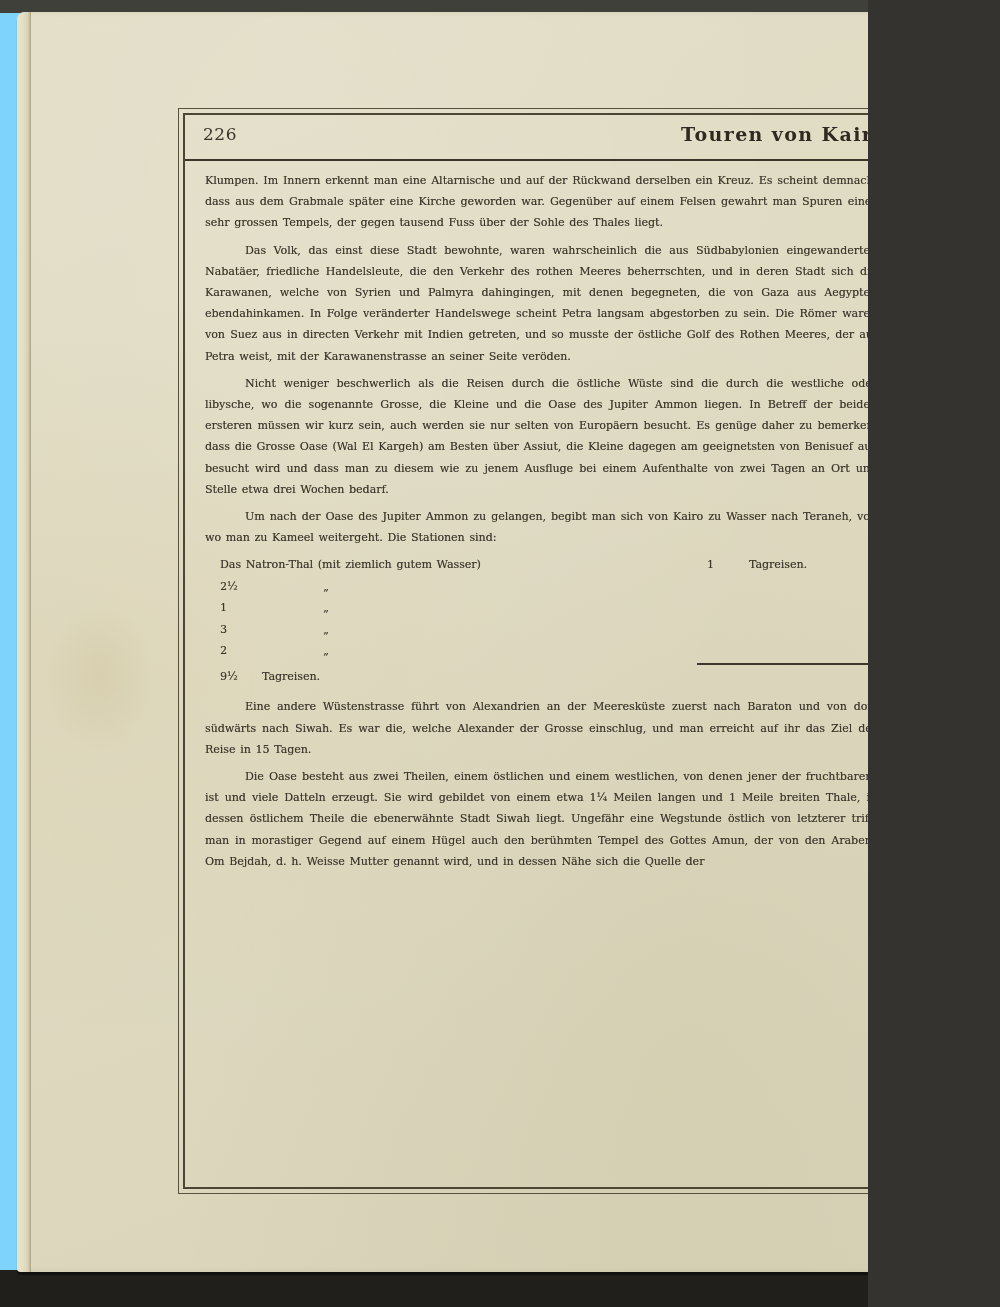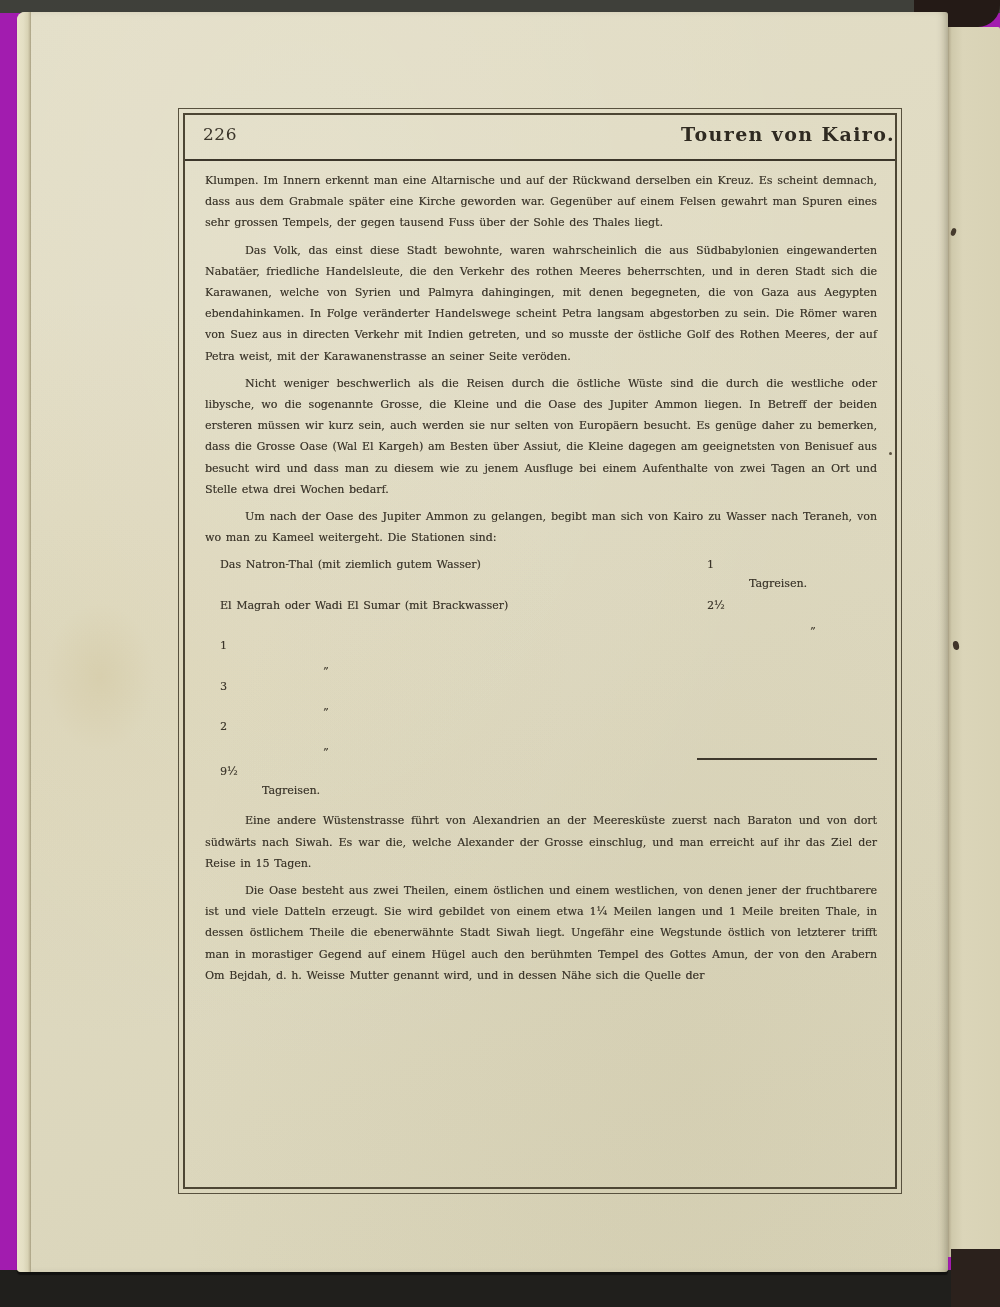--- a/index.html
+++ b/index.html
@@ -2,22 +2,22 @@
 <html><head>
 <meta charset="utf-8">
 <style>
   html, body { margin:0; padding:0; }
   body {
     width:1000px; height:1307px;
     font-family:"DejaVu Serif", serif;
     background:#343330;
   }
   .scan {
-    position:relative; width:1000px; height:1307px;
-    background:#a21caf; overflow:hidden;
+    position:relative; width:868px; height:1307px;
+    background:#7dd3fc; overflow:hidden;
   }
   .strip-top {
     position:absolute; left:0; top:0; width:100%; height:13px;
     background:#3f403a;
   }
   .strip-bottom {
     position:absolute; left:0; top:1270px; width:100%; height:37px;
     background:#201f1c;
   }
   .next-page {
@@ -71,21 +71,21 @@
     text-align:justify; word-spacing:1.2px;
     text-shadow:0.2px 0 0 rgba(60,54,43,0.55);
   }
   p.para { margin:0 0 6px 0; }
   p.indent { text-indent:40px; }
   .it { }
   .stations { margin:1px 0 7px 15px; line-height:21.5px; }
   .st-row { display:flex; }
   .st-name { flex:1 1 auto; }
   .st-days { width:42px; flex:none; }
-  .st-unit { width:128px; flex:none;margin-top:19px; }
+  .st-unit { width:128px; flex:none; }
   .st-unit.ditto { text-align:center; }
   .st-total-line { width:180px; border-top:2px solid #3e382c; margin:1px 0 1px auto; }
   .st-total-row { justify-content:flex-start; padding-bottom:2px; }
   .speck { position:absolute; background:#463b2e; border-radius:50%; }
   .speck.s1 { left:951px; top:228px; width:5px; height:8px; transform:rotate(18deg); }
   .speck.s2 { left:953px; top:641px; width:6px; height:9px; transform:rotate(-12deg); background:#40352a; }
   .speck.s3 { left:889px; top:452px; width:3px; height:3px; background:#5a5140; }
   .stain {
     position:absolute; left:28px; top:590px; width:110px; height:150px;
     background:radial-gradient(ellipse at center, rgba(185,160,95,0.14), transparent 70%);
@@ -122,21 +122,20 @@
             </div>
 
           <div class="stations">
             <div id="station-rows">
                 <div class="st-row">
                   <span class="st-name">Das Natron-Thal (mit ziemlich gutem Wasser)</span>
                   <span class="st-days">1</span>
                   <span class="st-unit">Tagreisen.</span>
                 </div>
                 <div class="st-row">
-                  <span class="st-name">El Magrah oder Wadi El Sumar (mit Brackwasser)</span>
                   <span class="st-days">2½</span>
                   <span class="st-unit ditto">„</span>
                 </div>
                 <div class="st-row">
                   <span class="st-days">1</span>
                   <span class="st-unit ditto">„</span>
                 </div>
                 <div class="st-row">
                   <span class="st-days">3</span>
                   <span class="st-unit ditto">„</span>

